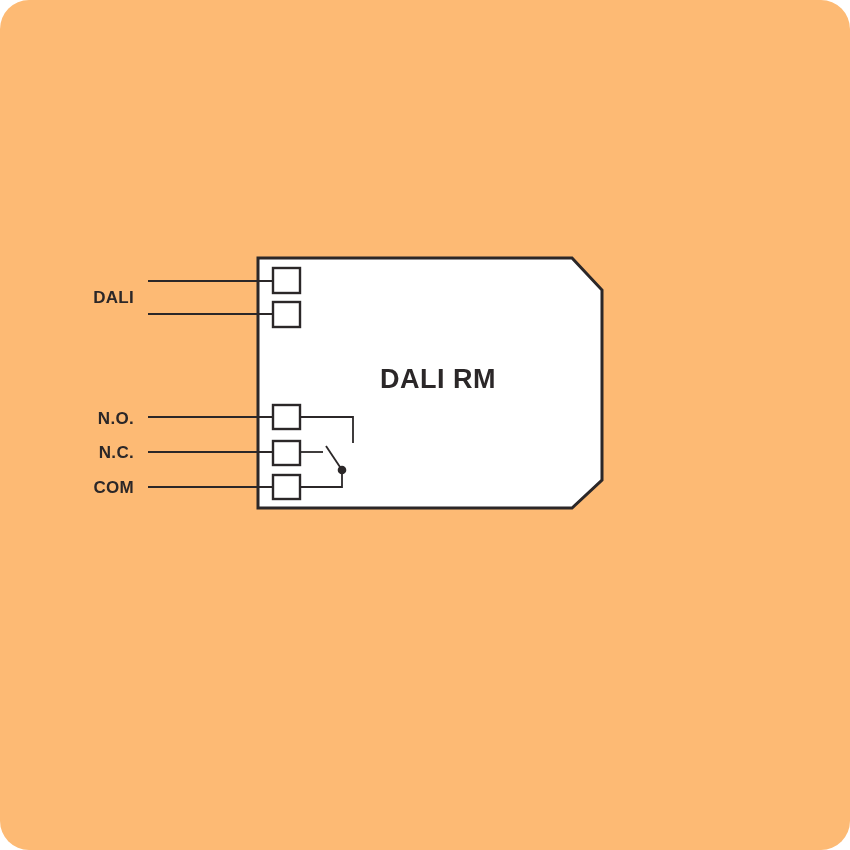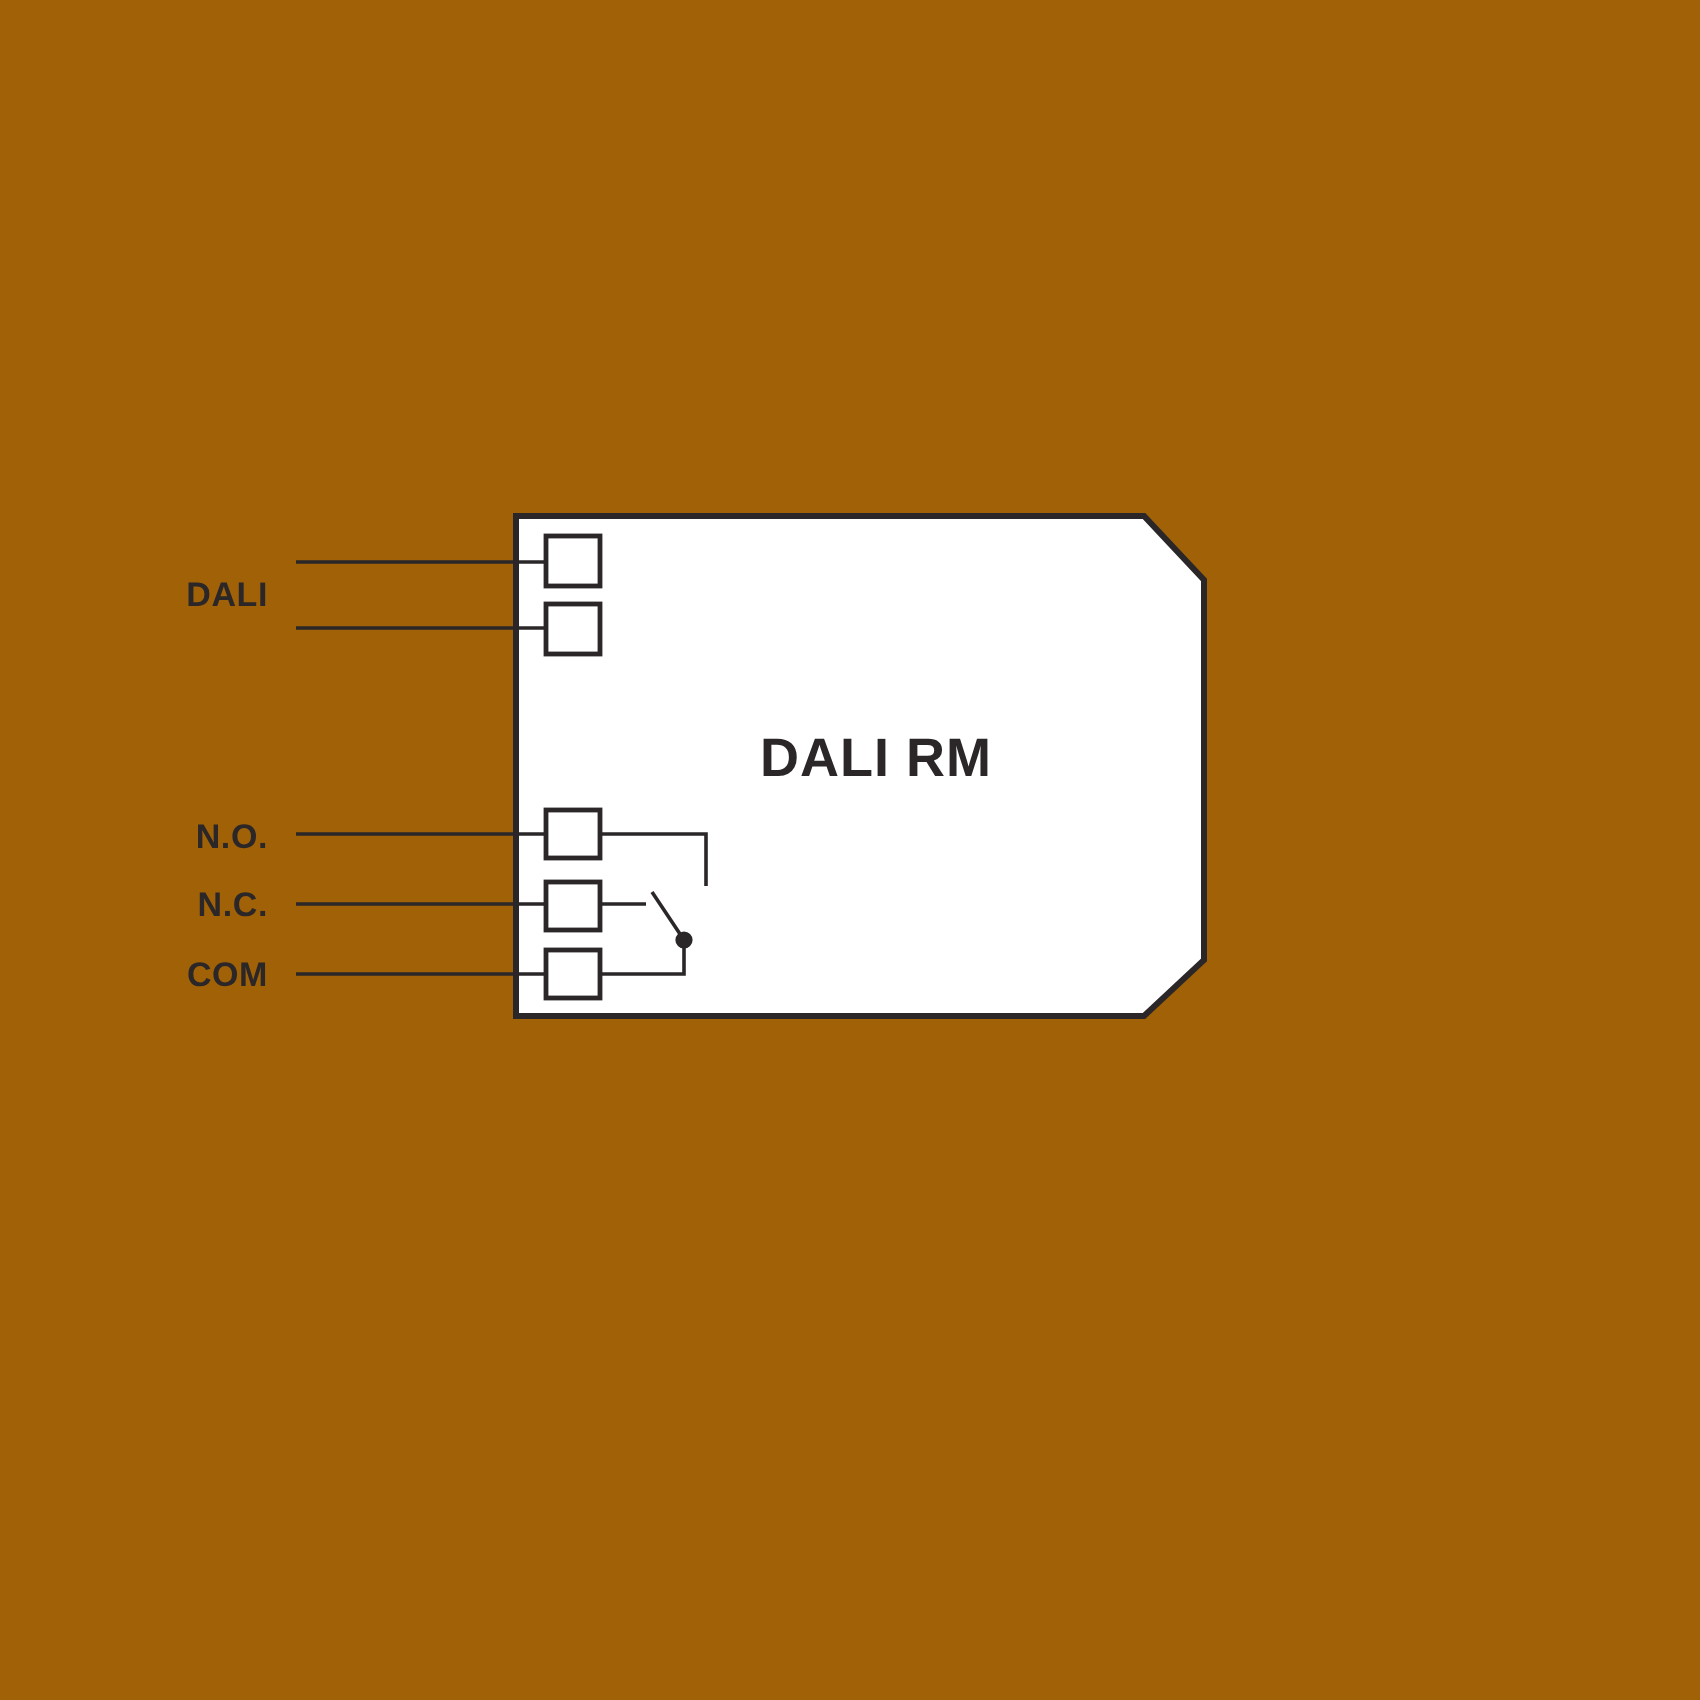--- a/index.html
+++ b/index.html
@@ -4,22 +4,23 @@
 <style>
   html, body {
     margin: 0;
     padding: 0;
     background: #ffffff;
   }
   .canvas {
     position: relative;
     width: 850px;
     height: 850px;
-    background: #a16207;
+    background: #fdba74;
     overflow: hidden;
+    border-radius: 29px;
   }
   svg { display: block; }
   .lines {
     fill: none;
     stroke: #2b2728;
     stroke-linecap: butt;
     stroke-linejoin: miter;
   }
   .box   { stroke-width: 3;   fill: #ffffff; }
   .term  { stroke-width: 2.4; fill: #ffffff; }

